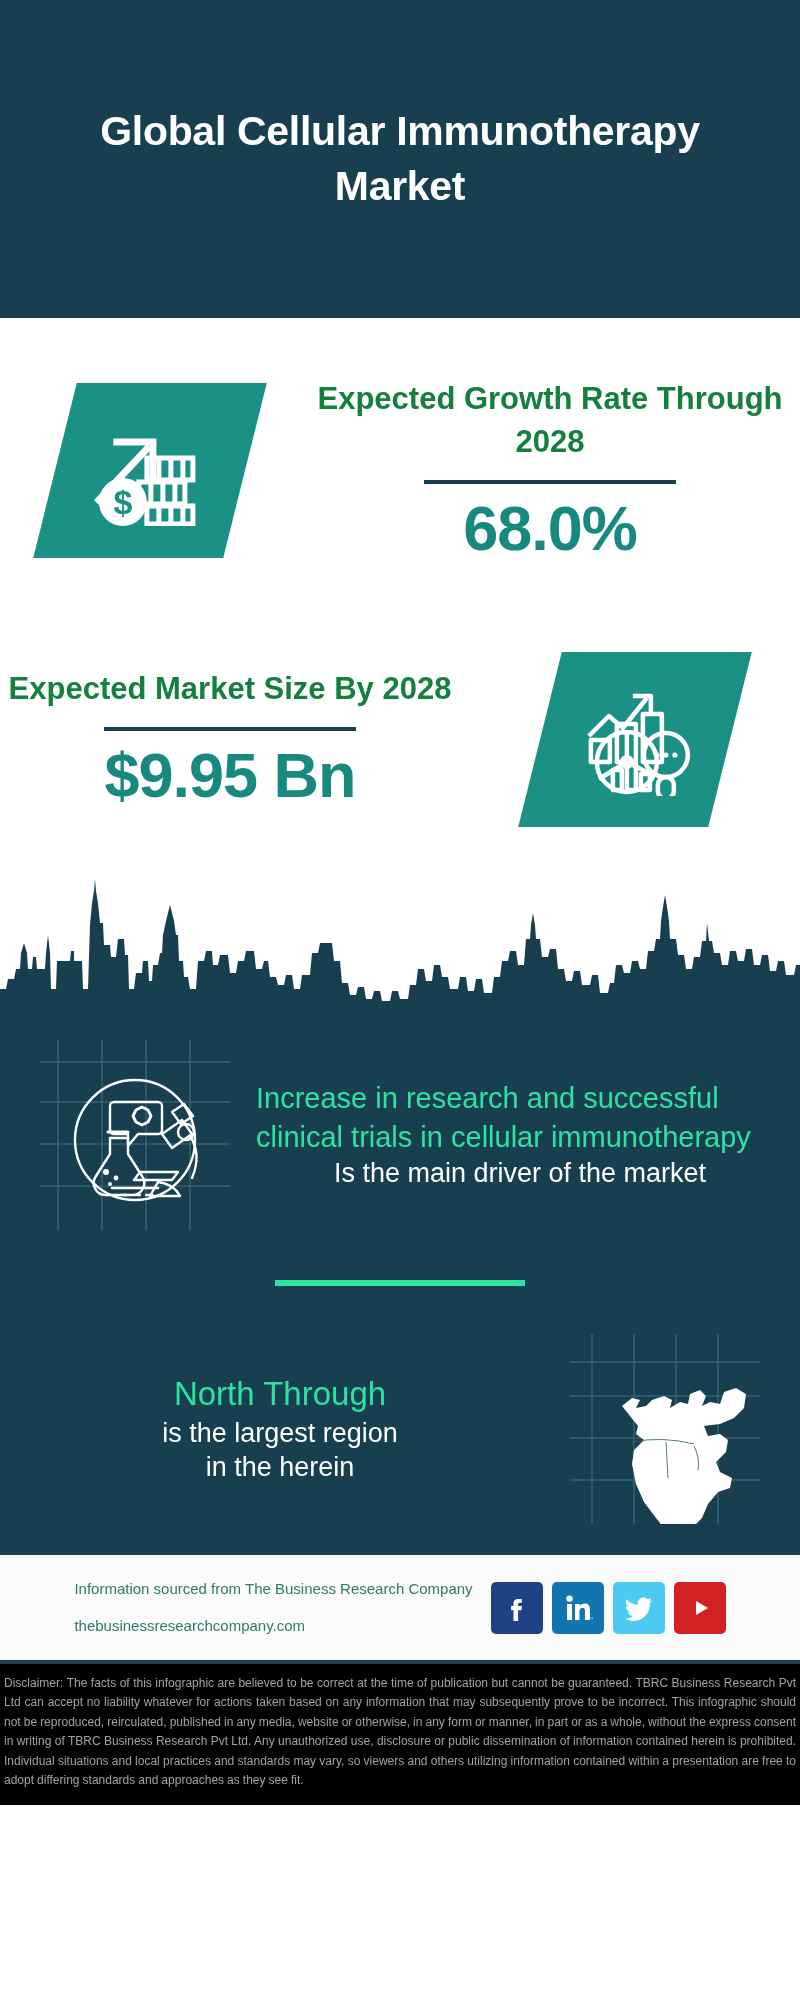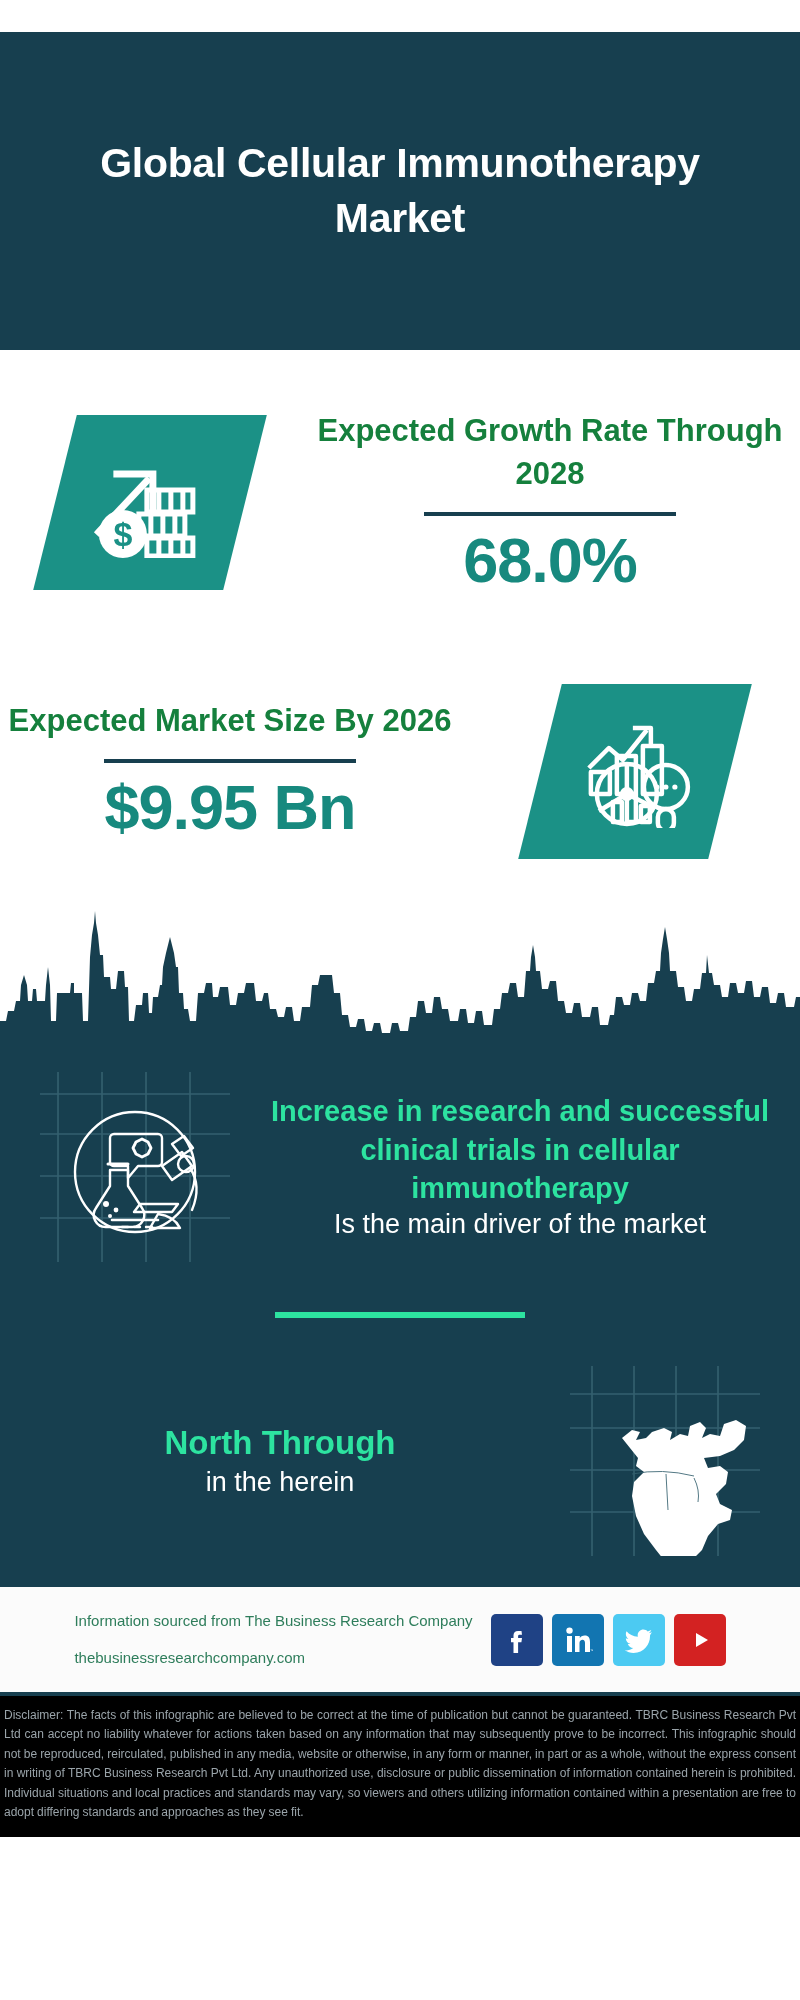--- a/index.html
+++ b/index.html
@@ -5,21 +5,21 @@
   * { margin:0; padding:0; box-sizing:border-box; }
   html, body { width:800px; }
   body {
     font-family: "Liberation Sans", sans-serif;
     background:#ffffff;
     width:800px;
     min-height:2000px;
     position:relative;
     overflow-x:hidden;
   }
-  .page { width:800px; position:relative;margin-top:32px; }
+  .page { width:800px; position:relative; }
 
   
   .header {
     background:#173F4F;
     width:800px;
     height:318px;
     display:flex;
     align-items:center;
     justify-content:center;
     padding:0 60px;
@@ -83,23 +83,22 @@
   .info-row { display:flex; align-items:center; width:800px; }
   .info-row.driver { height:240px; padding:0 10px 0 20px; }
   .info-row.region { height:235px; padding:0 20px 0 10px; }
 
   .gfx-cell { width:230px; display:flex; align-items:center; justify-content:center; }
   .info-text { flex:1; display:flex; flex-direction:column; align-items:center; justify-content:center; padding:0 6px; }
 
   .hl-green {
     color:#2DE3A0;
     font-size:29px;
-    font-weight:bold;
+    font-weight:normal;
     line-height:1.32;
-    text-align:center;
   }
   .hl-green.big { font-size:33px; }
   .sub-white {
     color:#ffffff;
     font-size:27px;
     font-weight:normal;
     line-height:1.28;
     text-align:right;
   }
 
@@ -181,21 +180,21 @@
       </div>
       <div class="text-cell">
         <div class="stat-label">Expected Growth Rate Through 2028</div>
         <div class="divider-dark"></div>
         <div class="stat-value">68.0%</div>
       </div>
     </div>
 
     <div class="stat-row rowB">
       <div class="text-cell leftpad">
-        <div class="stat-label">Expected Market Size By 2026</div>
+        <div class="stat-label">Expected Market Size By 2028</div>
         <div class="divider-dark"></div>
         <div class="stat-value">$9.95 Bn</div>
       </div>
       <div class="icon-cell right">
         <div class="para">
           <svg width="120" height="112" viewBox="0 0 120 112">
             <g fill="none" stroke="#ffffff" stroke-width="4.5" stroke-linejoin="round">
               <polyline points="14,52 34,32 48,44 72,14"></polyline>
               <polyline points="58,12 76,12 76,30"></polyline>
               <rect x="16" y="56" width="19" height="22"></rect>
@@ -281,20 +280,21 @@
       </div>
     </div>
 
     <div class="div-space">
       <div class="mid-divider"></div>
     </div>
 
     <div class="info-row region">
       <div class="info-text">
         <div class="hl-green big">North Through</div>
+        <div class="sub-white">is the largest region</div>
         <div class="sub-white">in the herein</div>
       </div>
       <div class="gfx-cell">
         <svg width="190" height="190" viewBox="0 0 190 190">
           <g stroke="#35616F" stroke-width="1.6" fill="none">
             <line x1="22" y1="0" x2="22" y2="190"></line>
             <line x1="64" y1="0" x2="64" y2="190"></line>
             <line x1="106" y1="0" x2="106" y2="190"></line>
             <line x1="148" y1="0" x2="148" y2="190"></line>
             <line x1="0" y1="28" x2="190" y2="28"></line>

